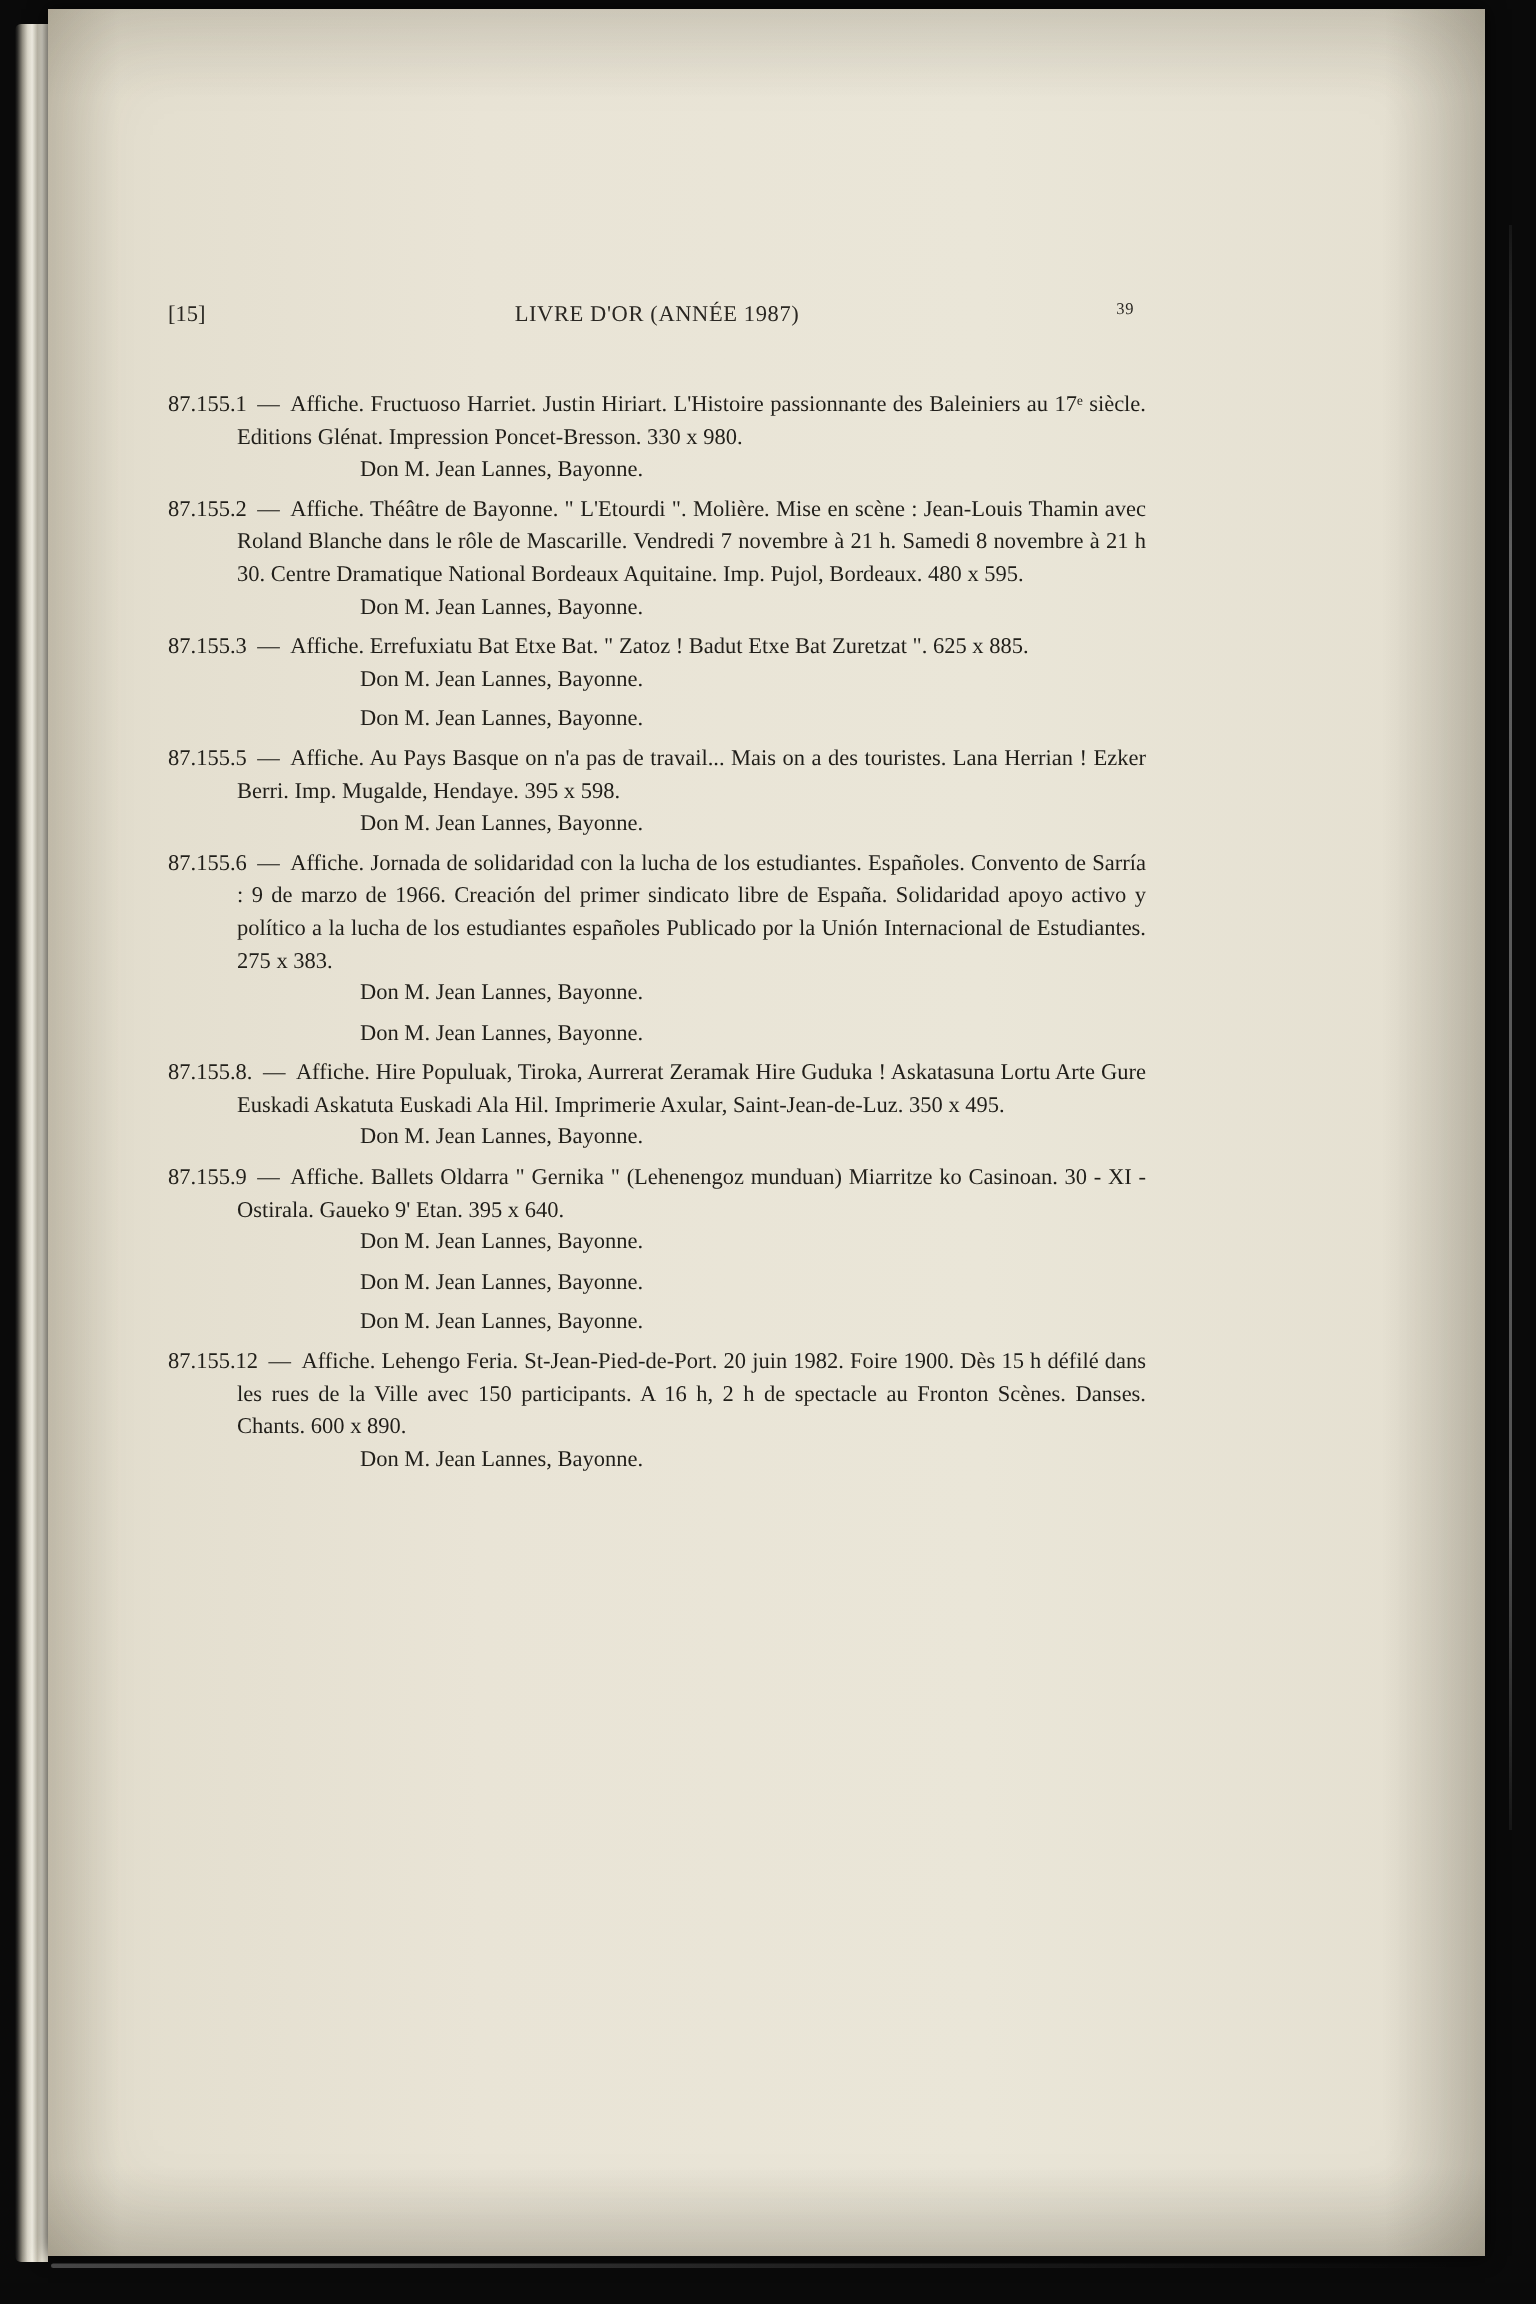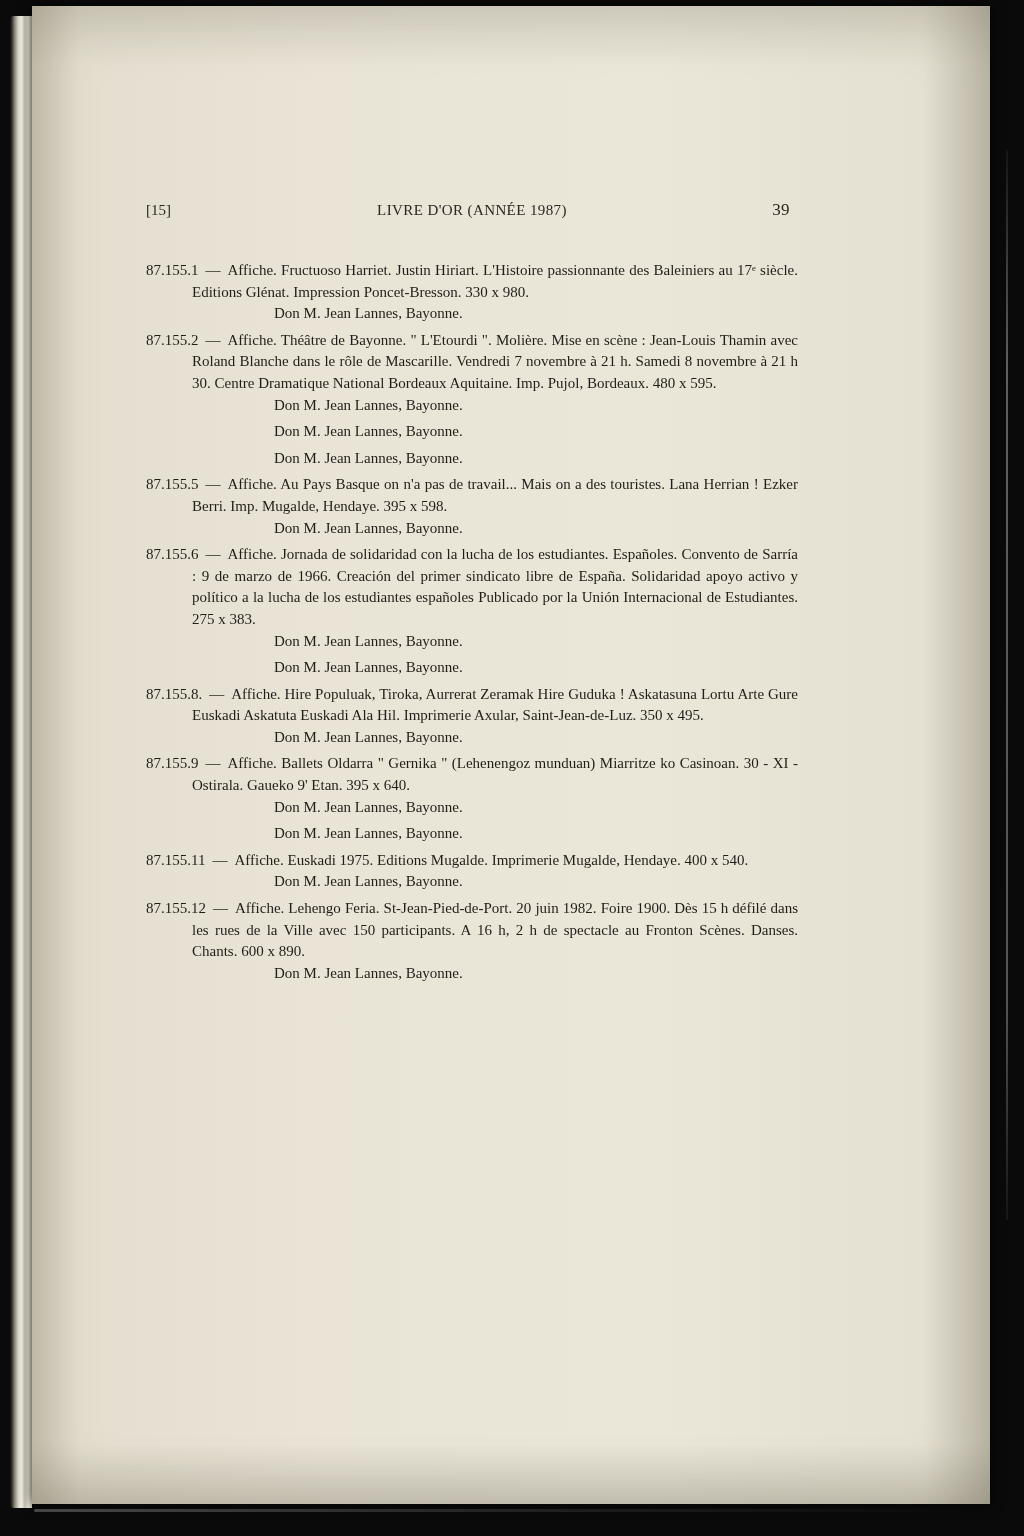--- a/index.html
+++ b/index.html
@@ -22,35 +22,35 @@
   .page{
     position:absolute;left:32px;top:6px;width:958px;height:1498px;
     background:#e8e3d5;
     background-image:
       linear-gradient(90deg, rgba(120,110,90,0.22) 0%, rgba(0,0,0,0) 5%, rgba(0,0,0,0) 93%, rgba(90,85,70,0.25) 100%),
       linear-gradient(180deg, rgba(100,95,80,0.12) 0%, rgba(0,0,0,0) 4%, rgba(0,0,0,0) 96%, rgba(90,85,70,0.20) 100%),
       linear-gradient(90deg,#e2ddcd 0%, #e9e4d6 30%, #eae6d8 65%, #e4dfd0 100%);
     box-shadow: inset 0 0 70px rgba(70,60,40,0.18), 0 0 12px rgba(0,0,0,0.8);
   }
   .page-inner{
-    padding:196px 0 0 114px;
+    padding:196px 0 0 80px;
     width:652px;
     color:#201e19;
   }
   .header{
     position:relative;
     text-align:center;
     font-size:15px;
     letter-spacing:0.4px;
     color:#2a2722;
     margin-bottom:38px;
     height:20px;
   }
   .header .h-left{position:absolute;left:0;top:0;letter-spacing:0;}
-  .header .h-right{position:absolute;right:8px;top:-2px;font-size:17px;}
+  .header .h-right{position:absolute;right:8px;top:-2px;font-size:11px;}
   .entries{
     font-size:15px;
     line-height:21.6px;
     text-align:justify;
   }
   .entry{margin:0 0 5px 0;}
   .entry.gap{}
   .entry-text{margin:0;padding-left:46px;text-indent:-46px;}
   .entry-sep{margin:0 7px;}
   .donation{
@@ -86,20 +86,21 @@
       <div class="entries">
           <div class="entry">
             <p class="entry-text"><span class="entry-number">87.155.1</span><span class="entry-sep">—</span><span class="entry-body">Affiche. Fructuoso Harriet. Justin Hiriart. L'Histoire passionnante des Baleiniers au 17ᵉ siècle. Editions Glénat. Impression Poncet-Bresson. 330 x 980.</span></p>
             <p class="donation">Don M. Jean Lannes, Bayonne.</p>
           </div>
           <div class="entry">
             <p class="entry-text"><span class="entry-number">87.155.2</span><span class="entry-sep">—</span><span class="entry-body">Affiche. Théâtre de Bayonne. " L'Etourdi ". Molière. Mise en scène : Jean-Louis Thamin avec Roland Blanche dans le rôle de Mascarille. Vendredi 7 novembre à 21 h. Samedi 8 novembre à 21 h 30. Centre Dramatique National Bordeaux Aquitaine. Imp. Pujol, Bordeaux. 480 x 595.</span></p>
             <p class="donation">Don M. Jean Lannes, Bayonne.</p>
           </div>
           <div class="entry">
+            <p class="entry-text"><span class="entry-number">87.155.3</span><span class="entry-sep">—</span><span class="entry-body">Affiche. Errefuxiatu Bat Etxe Bat. " Zatoz ! Badut Etxe Bat Zuretzat ". 625 x 885.</span></p>
             <p class="donation">Don M. Jean Lannes, Bayonne.</p>
           </div>
           <div class="entry">
             <p class="donation">Don M. Jean Lannes, Bayonne.</p>
           </div>
           <div class="entry">
             <p class="entry-text"><span class="entry-number">87.155.5</span><span class="entry-sep">—</span><span class="entry-body">Affiche. Au Pays Basque on n'a pas de travail... Mais on a des touristes. Lana Herrian ! Ezker Berri. Imp. Mugalde, Hendaye. 395 x 598.</span></p>
             <p class="donation">Don M. Jean Lannes, Bayonne.</p>
           </div>
           <div class="entry">
@@ -114,21 +115,20 @@
             <p class="donation">Don M. Jean Lannes, Bayonne.</p>
           </div>
           <div class="entry">
             <p class="entry-text"><span class="entry-number">87.155.9</span><span class="entry-sep">—</span><span class="entry-body">Affiche. Ballets Oldarra " Gernika " (Lehenengoz munduan) Miarritze ko Casinoan. 30 - XI - Ostirala. Gaueko 9' Etan. 395 x 640.</span></p>
             <p class="donation">Don M. Jean Lannes, Bayonne.</p>
           </div>
           <div class="entry">
             <p class="donation">Don M. Jean Lannes, Bayonne.</p>
           </div>
           <div class="entry">
-            <p class="entry-text"><span class="entry-number">87.155.11</span><span class="entry-sep">—</span><span class="entry-body">Affiche. Euskadi 1975. Editions Mugalde. Imprimerie Mugalde, Hendaye. 400 x 540.</span></p>
             <p class="donation">Don M. Jean Lannes, Bayonne.</p>
           </div>
           <div class="entry">
             <p class="entry-text"><span class="entry-number">87.155.12</span><span class="entry-sep">—</span><span class="entry-body">Affiche. Lehengo Feria. St-Jean-Pied-de-Port. 20 juin 1982. Foire 1900. Dès 15 h défilé dans les rues de la Ville avec 150 participants. A 16 h, 2 h de spectacle au Fronton Scènes. Danses. Chants. 600 x 890.</span></p>
             <p class="donation">Don M. Jean Lannes, Bayonne.</p>
           </div>
         </div>
 
     </div>
   </div>

